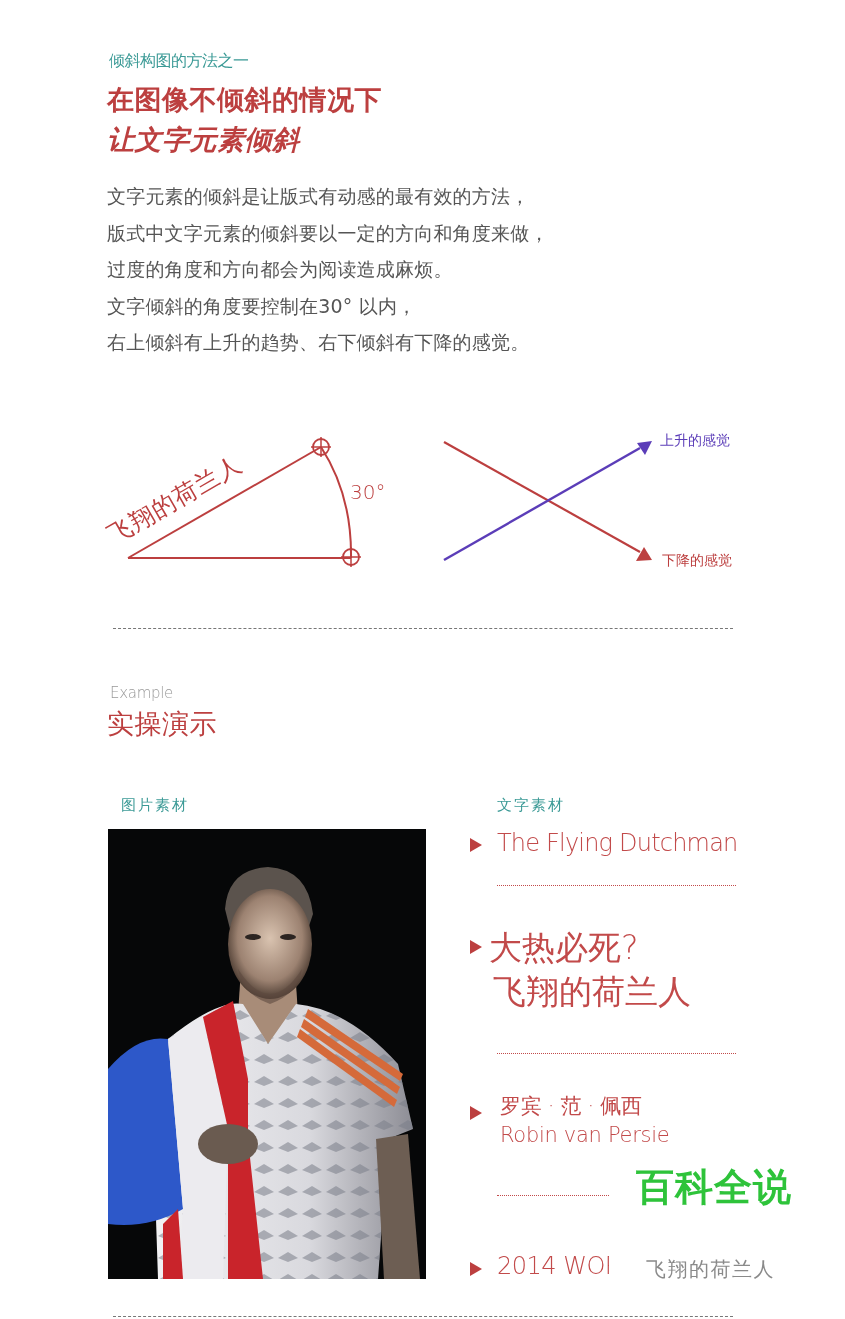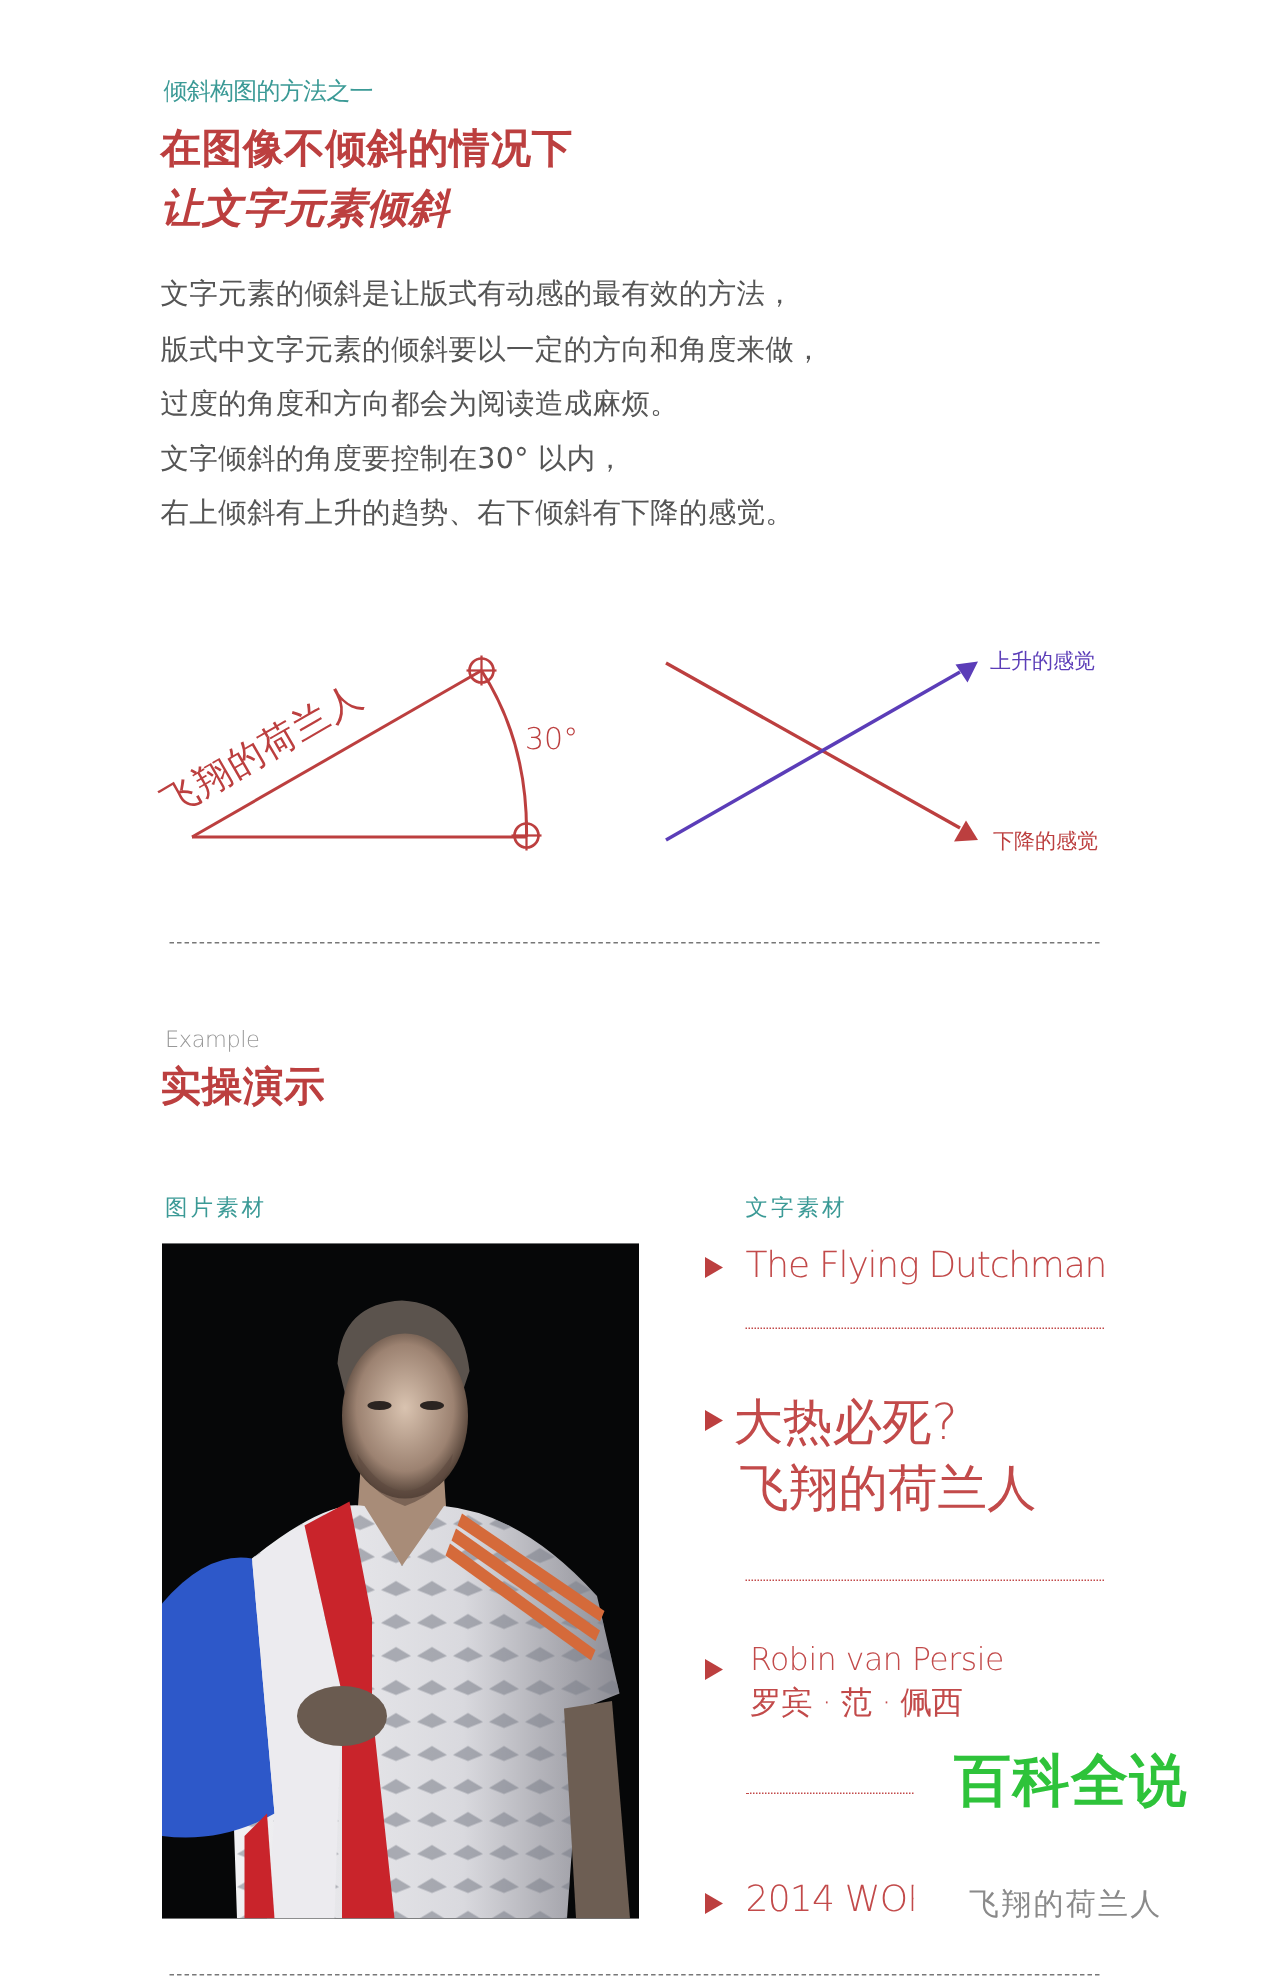--- a/index.html
+++ b/index.html
@@ -17,24 +17,24 @@
     .body-text div { white-space: nowrap; }
 
     svg.diagram { position: absolute; left: 0; top: 0; }
     .diag-label { font-family: "DejaVu Sans", sans-serif; }
 
     .dash-sep { left: 113px; width: 620px; height: 0; border-top: 1.5px dashed #777; }
     .dash-sep.top { top: 628px; }
     .dash-sep.bottom { top: 1316px; }
 
     .example-label { left: 110px; top: 684px; font-size: 15px; color: #999; font-weight: 300; letter-spacing: -0.3px; }
-    .example-title { left: 107px; top: 706px; font-size: 27px; font-weight: bold; color: #bc3f3f; letter-spacing: 0.5px; }
+    .example-title { left: 107px; top: 706px; font-size: 27px; font-weight: normal; color: #bc3f3f; letter-spacing: 0.5px; }
 
     .sub-label { top: 796px; font-size: 15px; color: #3b9a96; font-family: "DejaVu Serif", serif; letter-spacing: 2px; }
-    .sub-label.img { left: 110px; }
+    .sub-label.img { left: 121px; }
     .sub-label.txt { left: 497px; }
 
     .photo { left: 108px; top: 829px; width: 318px; height: 450px; background: #050607; overflow: hidden; }
 
     .tri { width: 0; height: 0; border-top: 7px solid transparent; border-bottom: 7px solid transparent; border-left: 12px solid #bc3f3f; }
     .item-text { color: #c24a4a; font-family: "DejaVu Sans", sans-serif; font-weight: 300; white-space: nowrap; }
 
     .t1 { left: 497px; top: 829px; font-size: 24px; letter-spacing: -0.8px; }
     .t2 { left: 489px; top: 926px; font-size: 33px; line-height: 44px; letter-spacing: 0px; }
     .t3 { left: 500px; top: 1092px; font-size: 21px; line-height: 29px; letter-spacing: -0.3px; }
@@ -152,22 +152,22 @@
 
 <div class="abs tri" style="left:470px; top:940px;"></div>
 <div class="abs item-text t2">
   <div>大热必死?</div>
   <div style="padding-left:4px;">飞翔的荷兰人</div>
 </div>
 <div class="abs dotline" style="left:497px; top:1053px; width:239px;"></div>
 
 <div class="abs tri" style="left:470px; top:1106px;"></div>
 <div class="abs item-text t3">
+  <div>罗宾 · 范 · 佩西</div>
   <div>Robin van Persie</div>
-  <div>罗宾 · 范 · 佩西</div>
 </div>
 <div class="abs dotline" style="left:497px; top:1195px; width:112px;"></div>
 
 <div class="abs tri" style="left:470px; top:1262px;"></div>
 <div class="abs item-text t4">2014 WOR</div>
 
 <div class="abs watermark"></div>
 <div class="abs wm-main">百科全说</div>
 <div class="abs wm-sub">飞翔的荷兰人</div>
 

